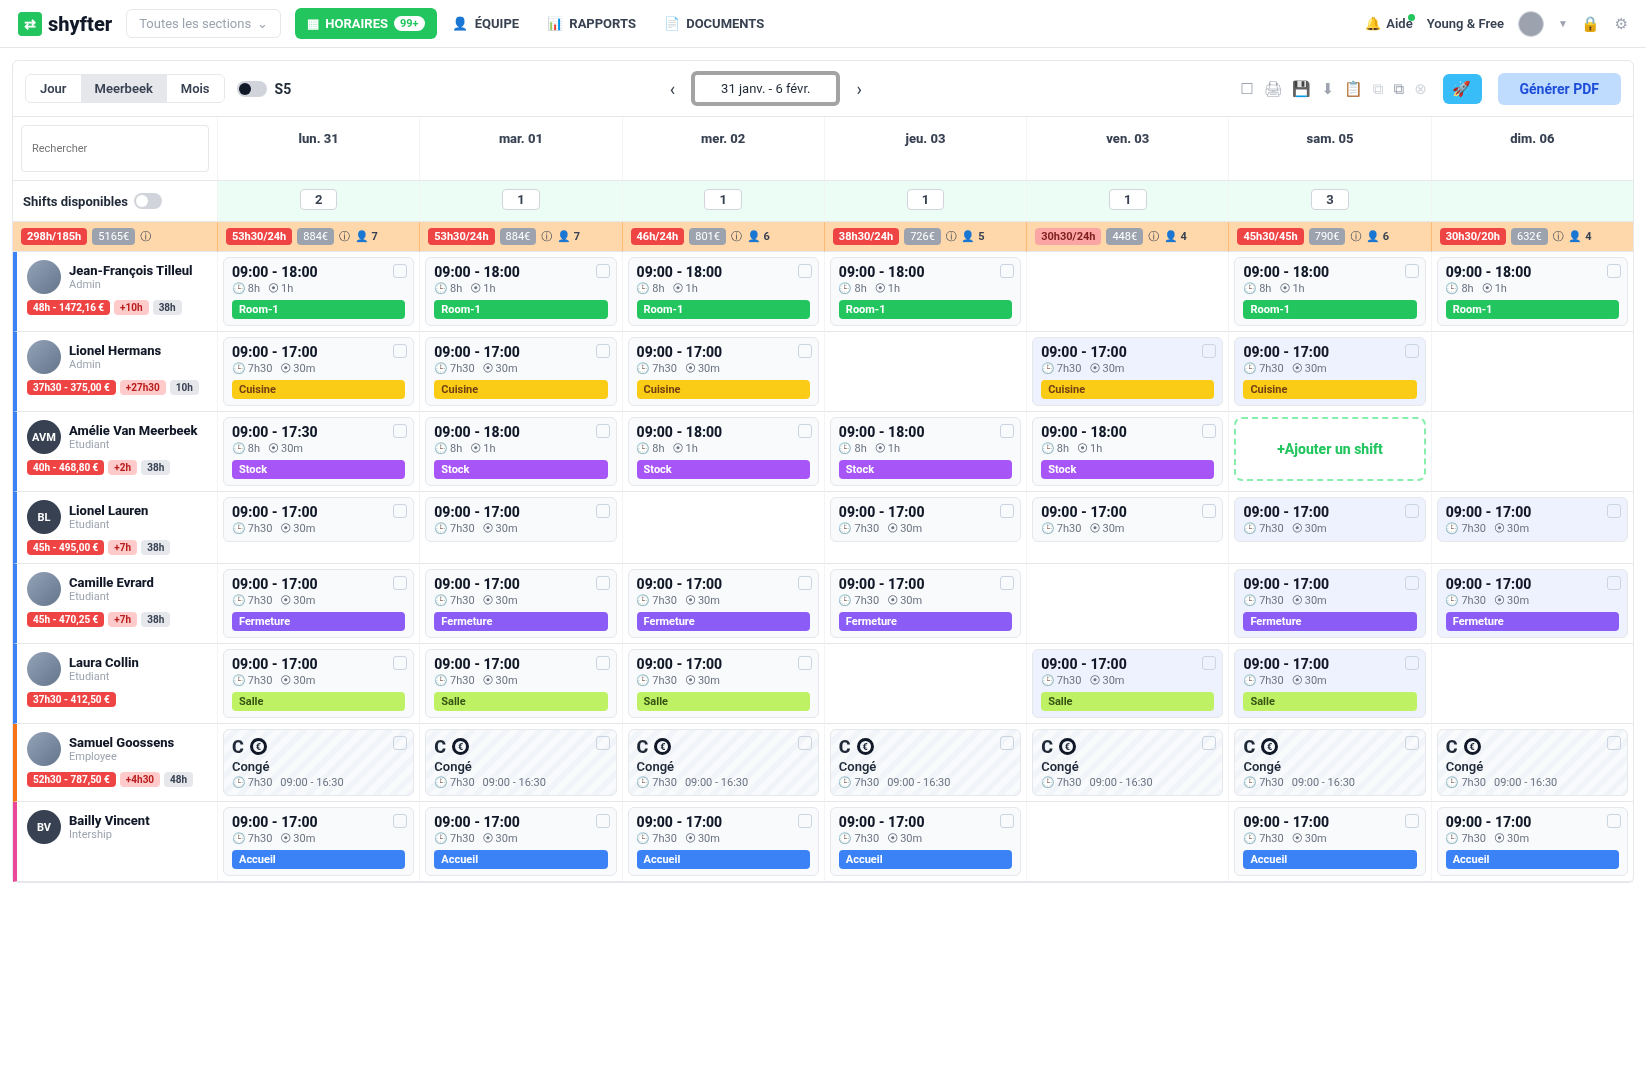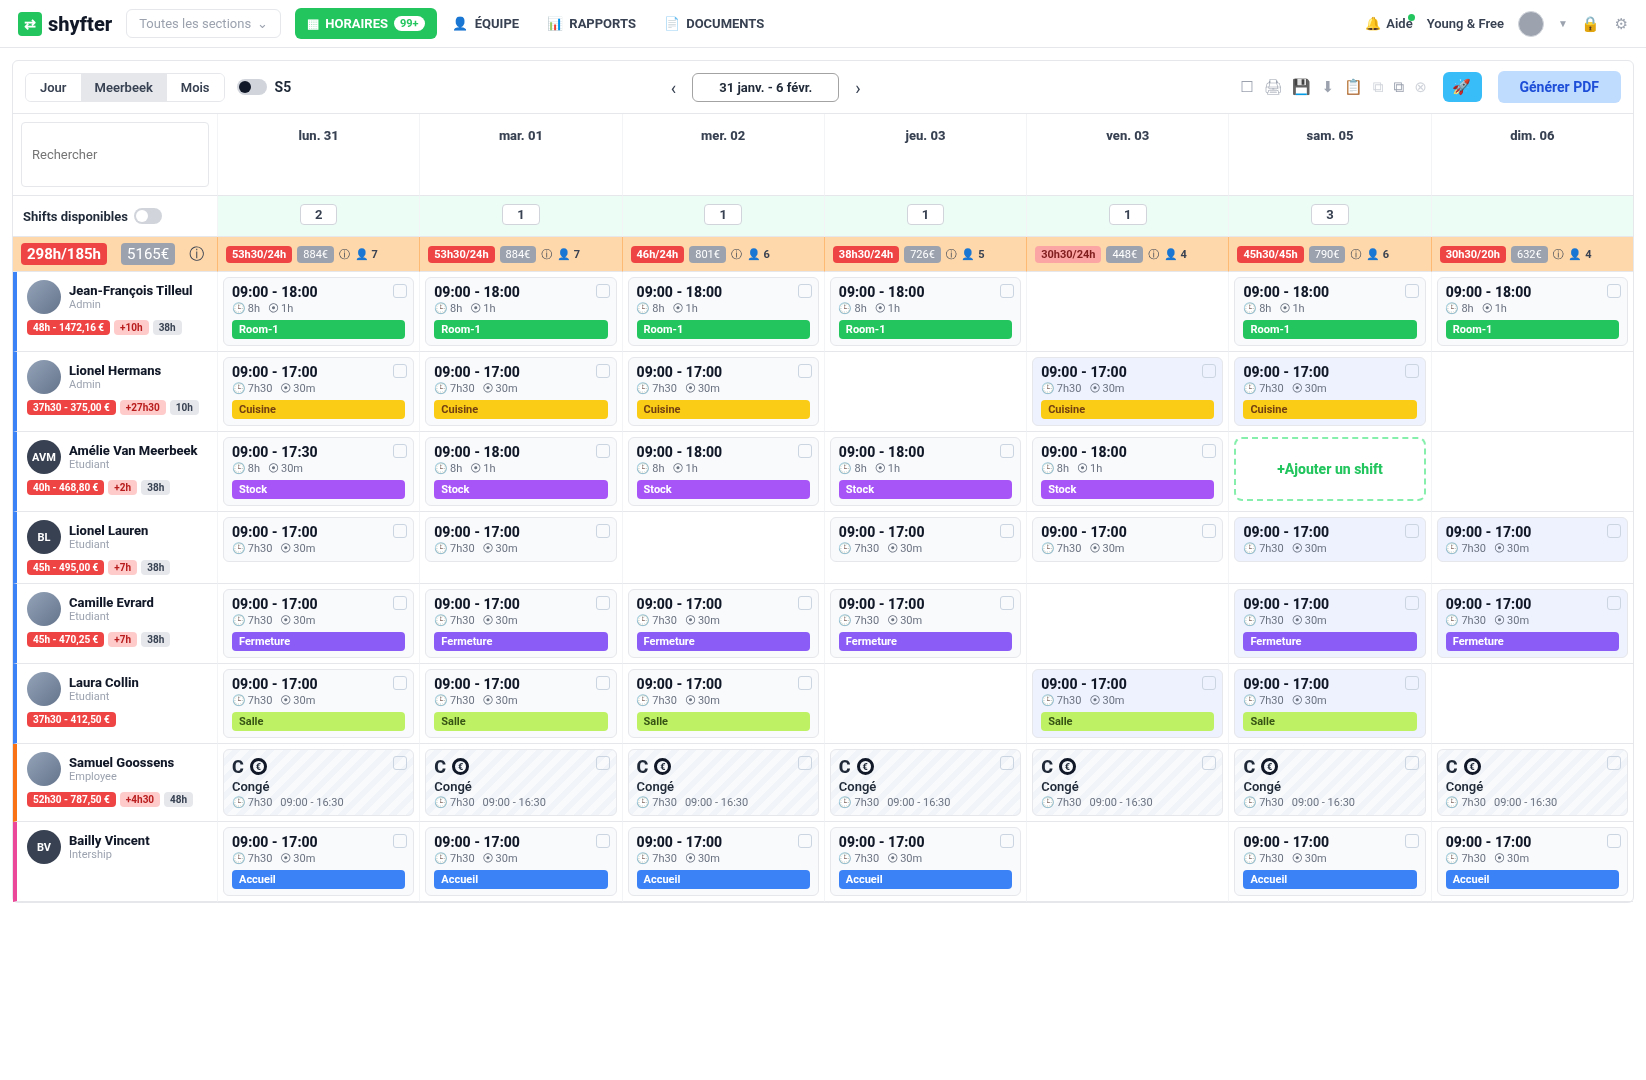--- a/index.html
+++ b/index.html
@@ -26,31 +26,31 @@
 .toolbar{display:flex;align-items:center;padding:10px 12px;border-bottom:1px solid #e5e7eb}
 .view-switch{display:flex;border:1px solid #e5e7eb;border-radius:6px;overflow:hidden}
 .view-btn{padding:6px 14px;font-size:13px;font-weight:600;color:#374151;background:#fff;cursor:pointer}
 .view-btn.active{background:#e5e7eb}
 .toggle-legend{margin-left:12px;display:flex;align-items:center;gap:8px}
 .toggle-pill{width:30px;height:16px;background:#d1d5db;border-radius:10px;position:relative}
 .toggle-pill::after{content:"";position:absolute;left:2px;top:2px;width:12px;height:12px;background:#111827;border-radius:50%}
 .week-label{font-weight:700;font-size:14px}
 .date-nav{margin:0 auto;display:flex;align-items:center;gap:8px}
 .arrow-btn{padding:4px 8px;cursor:pointer;color:#374151;font-size:18px}
-.date-range-box{border:1px solid #a3a3a3;border-radius:6px;padding:6px 26px;font-weight:700}
+.date-range-box{border:4px solid #a3a3a3;border-radius:6px;padding:6px 26px;font-weight:400}
 .tool-icons{display:flex;align-items:center;gap:10px;color:#9ca3af}
 .tool-icon{cursor:pointer;font-size:15px}
 .tool-icon.disabled{color:#d1d5db}
 .rocket-btn{background:#38bdf8;color:#fff;border-radius:6px;padding:6px 10px;font-size:15px;cursor:pointer;margin-left:6px}
 .pdf-btn{background:#bfdbfe;color:#1d4ed8;border:none;border-radius:6px;padding:8px 22px;font-weight:700;cursor:pointer;margin-left:6px;font-size:14px}
 
 .grid{display:grid;grid-template-columns:204px repeat(7,1fr)}
 .col-head{padding:14px 6px;text-align:center;font-weight:800;color:#374151;border-bottom:1px solid #e5e7eb;border-left:1px solid #f3f4f6}
 .search-cell{padding:8px;border-bottom:1px solid #e5e7eb}
-.search-input{width:100%;border:1px solid #e5e7eb;border-radius:4px;padding:24px 10px;font-size:13px;color:#9ca3af}
+.search-input{width:100%;border:1px solid #e5e7eb;border-radius:4px;padding:16px 10px;font-size:11px;color:#9ca3af}
 
 .avail-label{padding:12px 10px;font-weight:700;border-bottom:1px solid #e5e7eb;display:flex;align-items:center;gap:6px}
 .avail-toggle{width:28px;height:16px;background:#d1d5db;border-radius:10px;position:relative}
 .avail-toggle::after{content:"";position:absolute;left:2px;top:2px;width:12px;height:12px;background:#fff;border-radius:50%}
 .avail-cell{background:#ecfdf5;border-bottom:1px solid #e5e7eb;border-left:1px solid #f3f4f6;padding:8px;text-align:center}
 .avail-chip{display:inline-block;background:#fff;border:1px solid #d1d5db;border-radius:4px;padding:2px 14px;font-weight:700;color:#374151}
 
 .totals-row>.cell{background:#fed7aa;border-bottom:1px solid #e5e7eb;border-left:1px solid #fdba74;padding:6px 8px;display:flex;align-items:center;gap:5px;font-size:11px;flex-wrap:wrap}
 .chip-red{background:#ef4444;color:#fff;border-radius:4px;padding:2px 6px;font-weight:700}
 .chip-redlt{background:#fca5a5;color:#7f1d1d;border-radius:4px;padding:2px 6px;font-weight:700}
@@ -183,21 +183,21 @@
             <span>Shifts disponibles</span>
             <span class="avail-toggle"></span>
           </div>
           <div class="avail-cell"><span class="avail-chip">2</span></div>
           <div class="avail-cell"><span class="avail-chip">1</span></div>
           <div class="avail-cell"><span class="avail-chip">1</span></div>
           <div class="avail-cell"><span class="avail-chip">1</span></div>
           <div class="avail-cell"><span class="avail-chip">1</span></div>
           <div class="avail-cell"><span class="avail-chip">3</span></div>
           <div class="avail-cell"></div>
-          <div class="cell" style="background:#fed7aa;border-bottom:1px solid #e5e7eb;padding:6px 8px;display:flex;align-items:center;gap:14px;font-size:15px">
+          <div class="cell" style="background:#fed7aa;border-bottom:1px solid #e5e7eb;padding:6px 8px;display:flex;align-items:center;gap:5px;font-size:11px">
             <span class="chip-red">298h/185h</span>
             <span class="chip-gray">5165€</span>
             <span class="info-icon">ⓘ</span>
           </div>
           <div class="totals-row" style="display: contents;"><div class="cell">
               <span class="chip-red">53h30/24h</span>
               <span class="chip-gray">884€</span>
               <span class="info-icon">ⓘ</span>
               <span class="count-ico">👤 7</span>
             </div><div class="cell">

